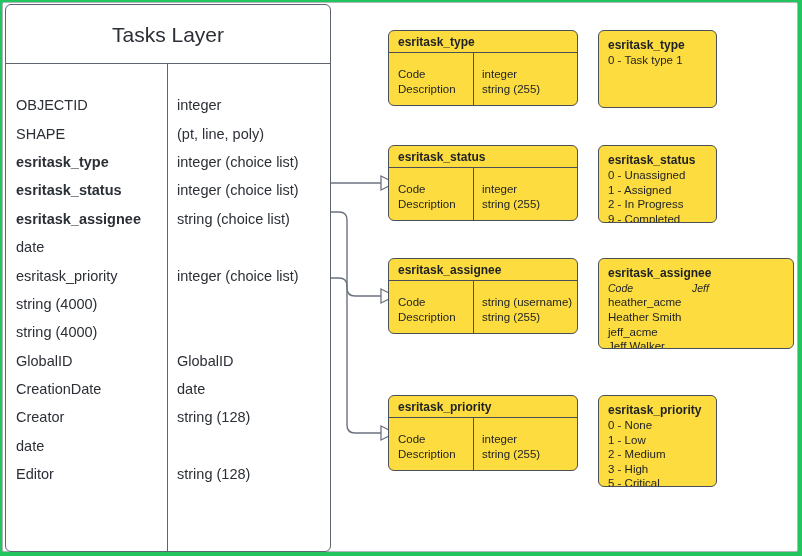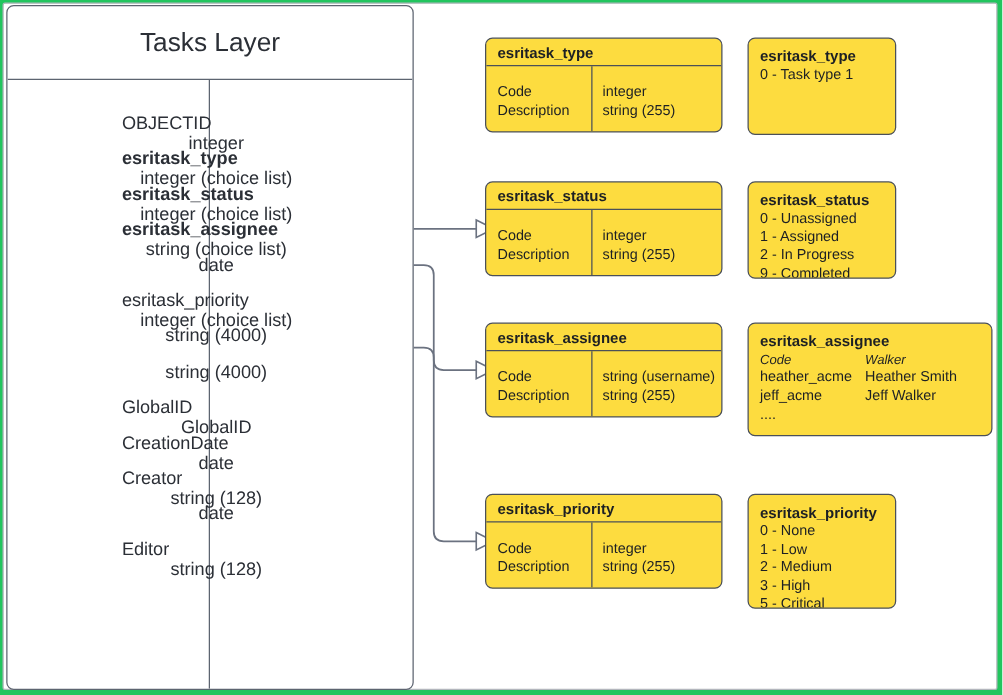--- a/index.html
+++ b/index.html
@@ -72,21 +72,20 @@
     position: absolute;
     left: 0;
     top: 27px;
     right: 0;
   }
   .field-row {
     height: 28.4px;
     display: flex;
     align-items: center;
     white-space: nowrap;
-    flex-direction: column;
   }
   .field-name {
     width: 161px;
     box-sizing: border-box;
     padding-left: 10px;
     font-size: 14.5px;
     color: #2b2f36;
   }
   .field-name.bold {
     font-weight: bold;
@@ -182,20 +181,21 @@
     font-style: italic;
     line-height: 14px;
     color: #1d2024;
   }
   .value-table-row {
     display: flex;
     font-size: 11.5px;
     line-height: 14.8px;
     color: #1d2024;
     white-space: nowrap;
+    flex-direction: column;
   }
   .vt-code { width: 84px; }
   .vt-label { }
 
   
   #connectors {
     position: absolute;
     left: 0;
     top: 0;
     width: 802px;
@@ -229,20 +229,24 @@
   <div class="entity-table">
     <div class="entity-title">Tasks Layer</div>
     <div class="entity-body">
       <div class="col-divider"></div>
       <div class="field-rows" id="field-rows">
           <div class="field-row">
             <div class="field-name">OBJECTID</div>
             <div class="field-type">integer</div>
           </div>
           <div class="field-row">
+            <div class="field-name">SHAPE</div>
+            <div class="field-type">(pt, line, poly)</div>
+          </div>
+          <div class="field-row">
             <div class="field-name bold">esritask_type</div>
             <div class="field-type">integer (choice list)</div>
           </div>
           <div class="field-row">
             <div class="field-name bold">esritask_status</div>
             <div class="field-type">integer (choice list)</div>
           </div>
           <div class="field-row">
             <div class="field-name bold">esritask_assignee</div>
             <div class="field-type">string (choice list)</div>
@@ -361,21 +365,21 @@
     <div class="value-line">0 - Unassigned</div>
     <div class="value-line">1 - Assigned</div>
     <div class="value-line">2 - In Progress</div>
     <div class="value-line">9 - Completed</div>
   </div>
 
   <div class="value-box" style="left:598px; top:258px; width:196px; height:91px;">
     <div class="value-title">esritask_assignee</div>
     <div class="value-table-head">
       <div class="vt-code">Code</div>
-      <div class="vt-label">Walker</div>
+      <div class="vt-label">Jeff</div>
     </div>
     <div class="value-table-row">
       <div class="vt-code">heather_acme</div>
       <div class="vt-label">Heather Smith</div>
     </div>
     <div class="value-table-row">
       <div class="vt-code">jeff_acme</div>
       <div class="vt-label">Jeff Walker</div>
     </div>
     <div class="value-line">....</div>

